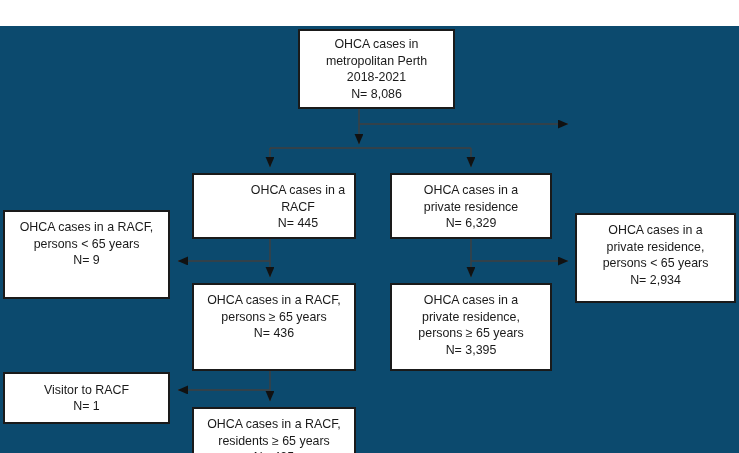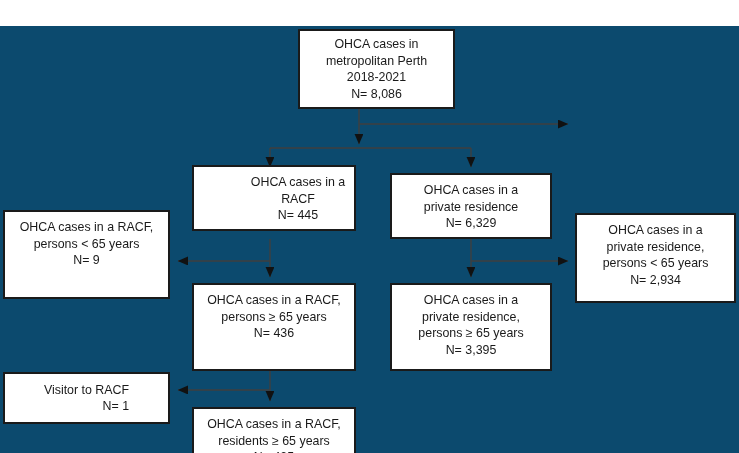--- a/index.html
+++ b/index.html
@@ -92,21 +92,21 @@
   </svg>
 
   <div class="node" style="left:298px; top:3px; width:157px; height:80px;">
     <span class="node-label">OHCA cases in
 metropolitan Perth
 2018-2021
 N= 8,086</span>
   </div>
 
 
-  <div class="node align-top" style="left:192px; top:139px; width:164px; height:66px;padding-left:48px;">
+  <div class="node align-top" style="left:192px; top:147px; width:164px; height:66px;padding-left:48px;">
     <span class="node-label">OHCA cases in a RACF
 N= 445</span>
   </div>
 
   <div class="node align-top" style="left:390px; top:147px; width:162px; height:66px;">
     <span class="node-label">OHCA cases in a
 private residence
 N= 6,329</span>
   </div>
 
@@ -129,21 +129,21 @@
 N= 436</span>
   </div>
 
   <div class="node align-top" style="left:390px; top:257px; width:162px; height:88px;">
     <span class="node-label">OHCA cases in a
 private residence,
 persons ≥ 65 years
 N= 3,395</span>
   </div>
 
-  <div class="node" style="left:3px; top:346px; width:167px; height:52px;text-align:right;">
+  <div class="node" style="left:3px; top:346px; width:167px; height:52px;">
     <span class="node-label">Visitor to RACF
 N= 1</span>
   </div>
 
   <div class="node align-top" style="left:192px; top:381px; width:164px; height:68px;">
     <span class="node-label">OHCA cases in a RACF,
 residents ≥ 65 years
 N= 435</span>
   </div>
 

